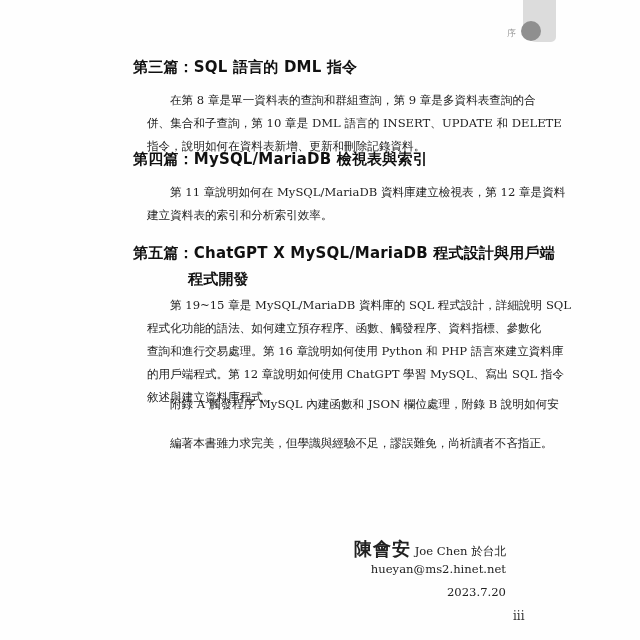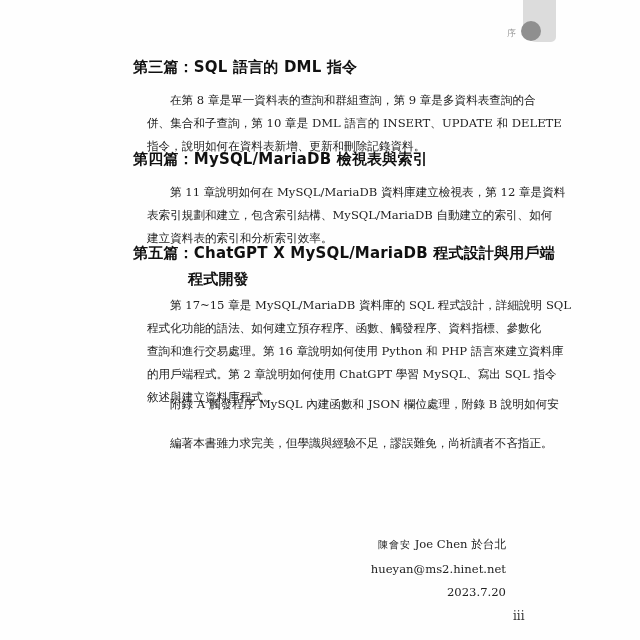--- a/index.html
+++ b/index.html
@@ -7,21 +7,21 @@
   .page { position:absolute; left:0; top:0; width:640px; height:640px; background:#fefefe; }
   .tab { position:absolute; left:523px; top:-4px; width:33px; height:46px; background:#dcdcdc; border-radius:0 0 5px 14px; }
   .tab-dot { position:absolute; left:521px; top:21px; width:20px; height:20px; border-radius:50%; background:#8f8f8f; }
   .tab-label { position:absolute; left:507px; top:27px; font-family:"DejaVu Serif", serif; font-size:9px; color:#9a9a9a; }
   h2 { position:absolute; margin:0; left:133px; font-family:"DejaVu Sans", sans-serif; font-weight:bold; font-size:15px; color:#111; white-space:nowrap; letter-spacing:0.2px; }
   .h-cont { left:188px; }
   .para { position:absolute; left:147px; width:358px; font-size:11.6px; line-height:23px; margin:0; text-align:justify; text-align-last:left; color:#222; }
   .para .ln { display:block; white-space:nowrap; }
   .para .ln.first { padding-left:23px; }
   .sig { position:absolute; right:134px; text-align:right; font-size:11.6px; color:#222; white-space:nowrap; }
-  .sig-name { font-weight:normal; font-size:10px; letter-spacing:1px; }
+  .sig-name { font-weight:bold; font-size:18px; letter-spacing:1px; }
   .pageno { position:absolute; left:513px; top:609px; font-size:12px; color:#333; }
 </style>
 </head>
 <body>
 
 <div class="page">
 
   <div class="tab"></div>
   <div class="tab-dot"></div>
   <div class="tab-label">序</div>
@@ -29,31 +29,30 @@
   <h2 style="top:58px;">第三篇：SQL 語言的 DML 指令</h2>
   <div class="para" style="top:89px;">
     <span class="ln first">在第 8 章是單一資料表的查詢和群組查詢，第 9 章是多資料表查詢的合</span>
     <span class="ln">併、集合和子查詢，第 10 章是 DML 語言的 INSERT、UPDATE 和 DELETE</span>
     <span class="ln">指令，說明如何在資料表新增、更新和刪除記錄資料。</span>
   </div>
 
   <h2 style="top:150px;">第四篇：MySQL/MariaDB 檢視表與索引</h2>
   <div class="para" style="top:181px;">
     <span class="ln first">第 11 章說明如何在 MySQL/MariaDB 資料庫建立檢視表，第 12 章是資料</span>
-    <span class="ln">表索引規劃和建立，包含索引結構、MySQL/MariaDB 自動建立的索引、如何</span>
     <span class="ln">建立資料表的索引和分析索引效率。</span>
   </div>
 
   <h2 style="top:244px;">第五篇：ChatGPT X MySQL/MariaDB 程式設計與用戶端</h2>
   <h2 class="h-cont" style="top:270px;">程式開發</h2>
   <div class="para" style="top:294px;">
-    <span class="ln first">第 17~15 章是 MySQL/MariaDB 資料庫的 SQL 程式設計，詳細說明 SQL</span>
+    <span class="ln first">第 19~15 章是 MySQL/MariaDB 資料庫的 SQL 程式設計，詳細說明 SQL</span>
     <span class="ln">程式化功能的語法、如何建立預存程序、函數、觸發程序、資料指標、參數化</span>
     <span class="ln">查詢和進行交易處理。第 16 章說明如何使用 Python 和 PHP 語言來建立資料庫</span>
-    <span class="ln">的用戶端程式。第 2 章說明如何使用 ChatGPT 學習 MySQL、寫出 SQL 指令</span>
+    <span class="ln">的用戶端程式。第 12 章說明如何使用 ChatGPT 學習 MySQL、寫出 SQL 指令</span>
     <span class="ln">敘述與建立資料庫程式。</span>
   </div>
 
   <div class="para" style="top:393px;">
     <span class="ln first">附錄 A 觸發程序 MySQL 內建函數和 JSON 欄位處理，附錄 B 說明如何安</span>
   </div>
 
   <div class="para" style="top:432px;">
     <span class="ln first">編著本書雖力求完美，但學識與經驗不足，謬誤難免，尚祈讀者不吝指正。</span>
   </div>

